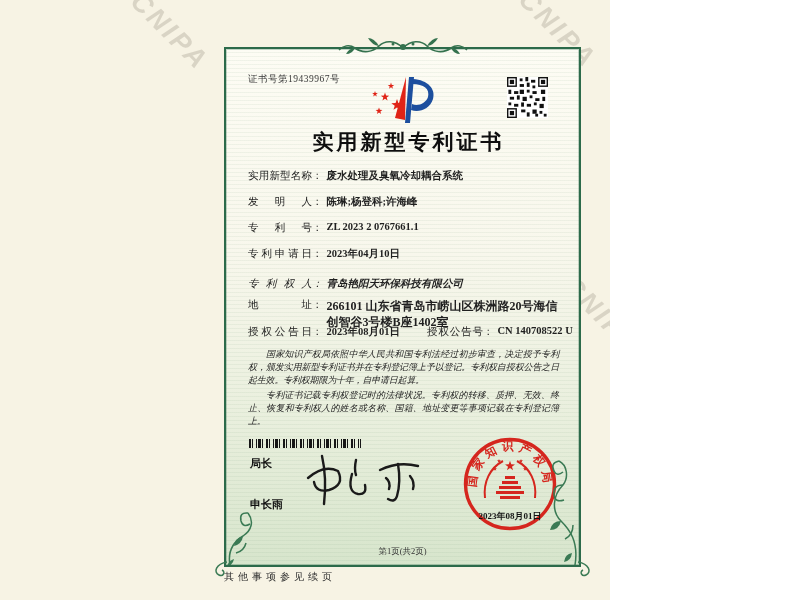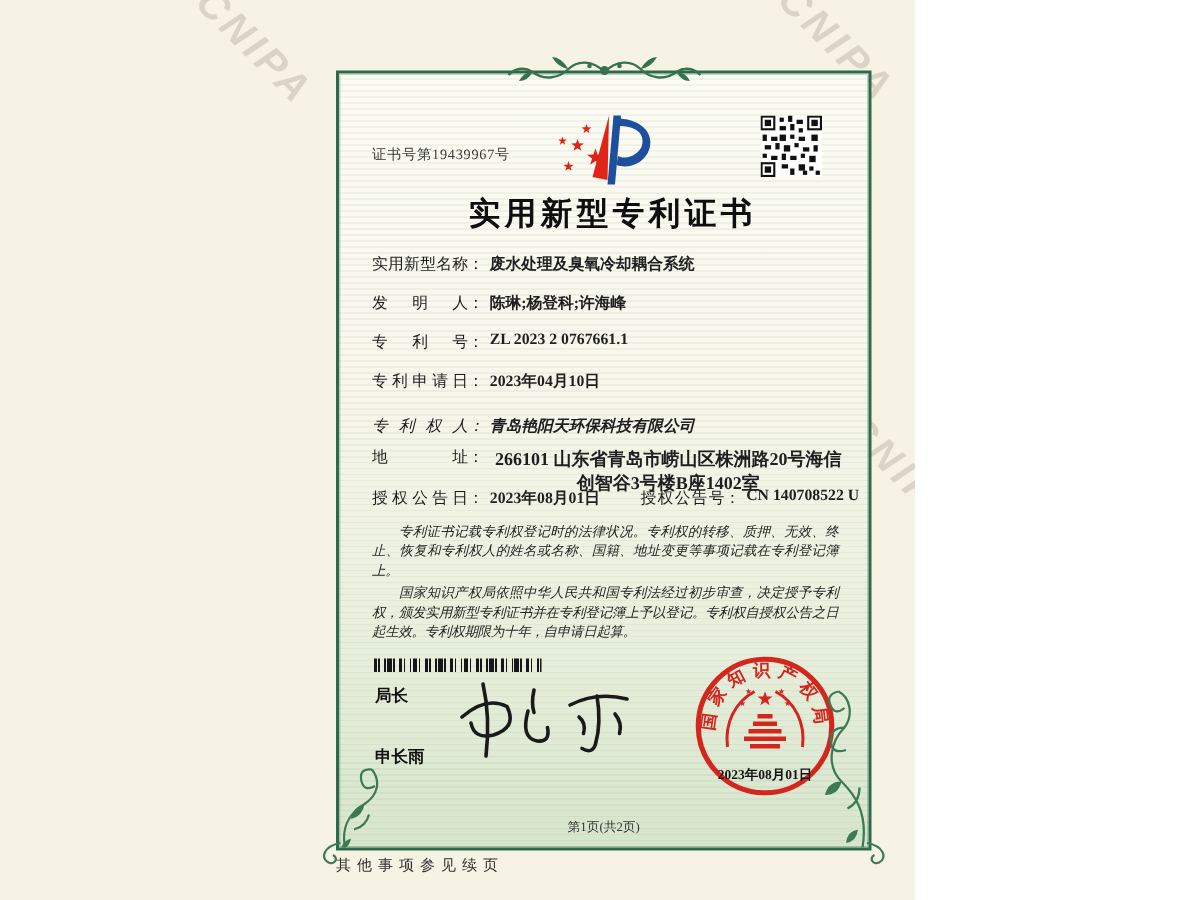--- a/index.html
+++ b/index.html
@@ -9,29 +9,29 @@
   
   .wm{position:absolute;font-family:"Liberation Sans","DejaVu Sans",sans-serif;font-weight:bold;
       font-style:italic;font-size:27px;letter-spacing:3px;color:rgba(150,144,126,0.30);
       transform:rotate(45deg);transform-origin:0 0;white-space:nowrap;pointer-events:none;}
   
   .frame{position:absolute;left:224px;top:47px;width:353px;height:516px;
          border:2px solid #2c6a4a;box-shadow:inset 0 0 0 1px rgba(44,106,74,0.28);
          background:
            repeating-linear-gradient(0deg, rgba(110,150,115,0.085) 0 1px, rgba(0,0,0,0) 1px 4px),
            linear-gradient(180deg,#fdfcf4 0%,#f8f7ec 40%,#e9efdd 72%,#d7e5cc 100%);}
-  .certno{position:absolute;left:22px;top:24px;font-size:9.5px;color:#3a3a3a;letter-spacing:0.5px;margin-top:24px;}
+  .certno{position:absolute;left:22px;top:24px;font-size:9.5px;color:#3a3a3a;letter-spacing:0.5px;}
   .logo{position:absolute;left:50%;top:25px;transform:translateX(-50%);width:74px;height:52px;}
   .qr{position:absolute;left:281px;top:28px;width:41px;height:41px;}
   .title{position:absolute;left:12px;right:0;top:79px;text-align:center;font-size:21px;font-weight:bold;
          letter-spacing:3px;color:#0e0e0e;}
   .row{position:absolute;left:22px;right:18px;font-size:10.5px;color:#1c1c1c;white-space:nowrap;}
   .lab{display:inline-block;width:64px;text-align:justify;text-align-last:justify;vertical-align:top;color:#1c1c1c;}
   .colon{display:inline-block;margin:0 4px 0 0;vertical-align:top;}
-  .val{font-weight:bold;color:#1f1f1f;text-align:center;}
+  .val{font-weight:bold;color:#1f1f1f;}
   .addr .val{display:inline-block;width:238px;white-space:normal;font-size:12px;line-height:1.35;}
   .grp2{position:absolute;left:179px;top:0;}
   .paras{position:absolute;left:22px;right:20px;top:299px;font-size:9px;line-height:1.42;
          font-style:italic;color:#242424;text-align:justify;letter-spacing:-0.2px;}
   .paras p{margin:0 0 3px 0;text-indent:2em;}
   .barcode{position:absolute;left:23px;top:390px;width:112px;height:9px;
     background:repeating-linear-gradient(90deg,#161616 0 2px,rgba(0,0,0,0) 2px 3px,#161616 3px 4px,
       rgba(0,0,0,0) 4px 7px,#161616 7px 8px,rgba(0,0,0,0) 8px 9px,#161616 9px 12px,
       rgba(0,0,0,0) 12px 13px,#161616 13px 14px,rgba(0,0,0,0) 14px 17px);}
   .signer-title{position:absolute;left:24px;top:407px;font-size:11px;font-weight:bold;color:#111;}
@@ -165,22 +165,22 @@
         <span class="lab">地址</span><span class="colon">：</span><span class="val">266101 山东省青岛市崂山区株洲路20号海信创智谷3号楼B座1402室</span>
       </div>
       <div class="row" style="top:276px;">
         <span class="lab">授权公告日</span><span class="colon">：</span><span class="val">2023年08月01日</span>
         <span class="grp2">
           <span class="lab" style="width:56px;">授权公告号</span><span class="colon">：</span><span class="val">CN 140708522 U</span>
         </span>
       </div>
 
       <div class="paras">
+        <p>国家知识产权局依照中华人民共和国专利法经过初步审查，决定授予专利权，颁发实用新型专利证书并在专利登记簿上予以登记。专利权自授权公告之日起生效。专利权期限为十年，自申请日起算。</p>
         <p>专利证书记载专利权登记时的法律状况。专利权的转移、质押、无效、终止、恢复和专利权人的姓名或名称、国籍、地址变更等事项记载在专利登记簿上。</p>
-        <p>国家知识产权局依照中华人民共和国专利法经过初步审查，决定授予专利权，颁发实用新型专利证书并在专利登记簿上予以登记。专利权自授权公告之日起生效。专利权期限为十年，自申请日起算。</p>
       </div>
 
       <div class="barcode"></div>
 
       <div class="signer-title">局长</div>
       <div class="signer-name">申长雨</div>
 
       <svg class="sig" viewBox="0 0 150 64">
         <g fill="none" stroke="#1a1a1a" stroke-width="2.4" stroke-linecap="round" stroke-linejoin="round">
           <path d="M14 30 q16 -14 30 -7 q7 14 -9 19 q-13 3 -15 -8"></path>

